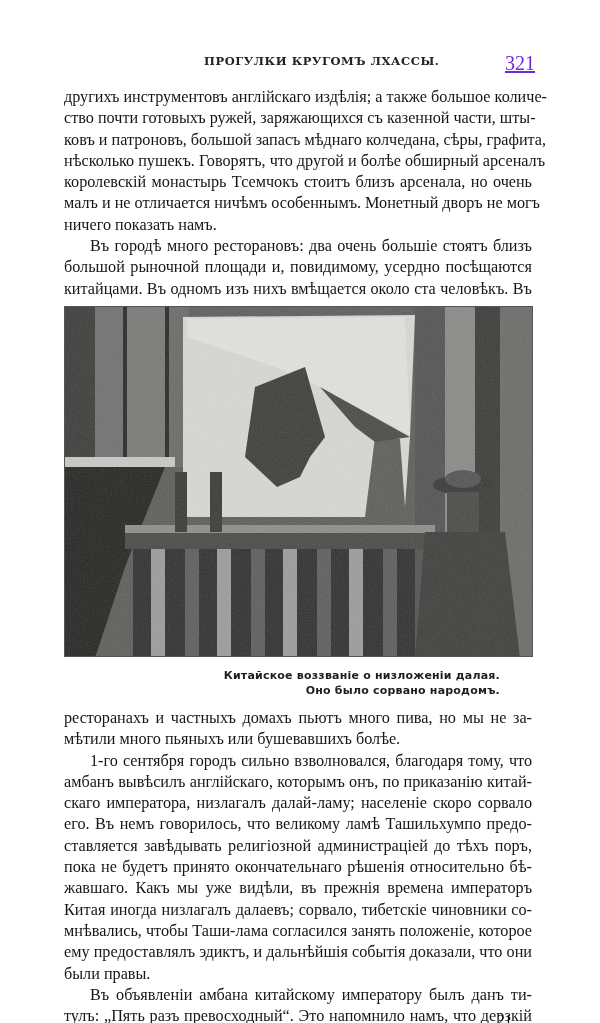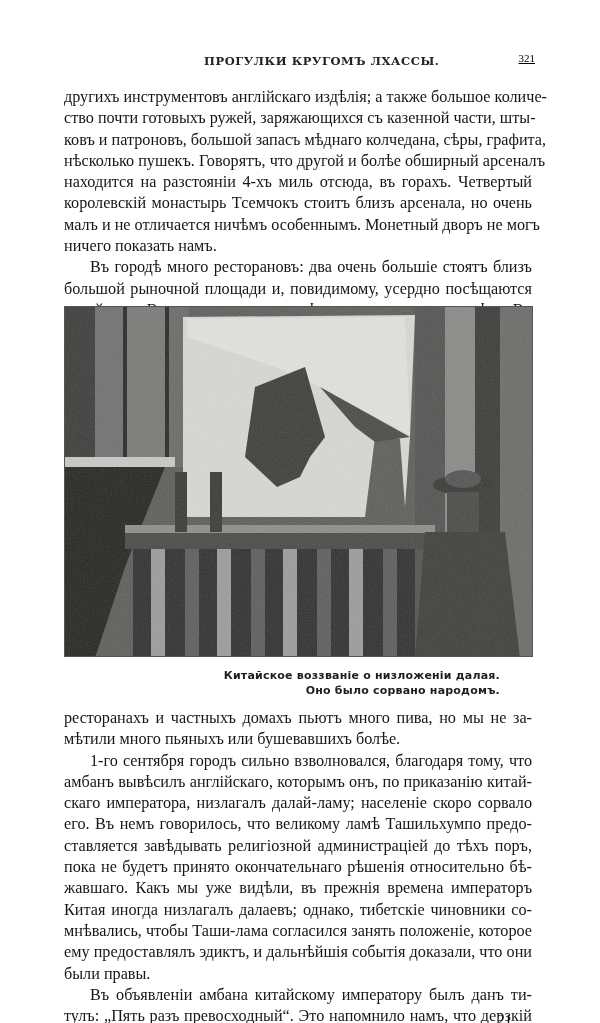--- a/index.html
+++ b/index.html
@@ -9,21 +9,21 @@
     }
     .page { position: absolute; left: 0; top: 0; width: 600px; height: 1023px; margin-top: 19px; }
     .running-head {
       position: absolute; top: 33px; left: 64px; width: 468px; height: 20px;
     }
     .running-title {
       position: absolute; left: 140px; top: 2px;
       font-family: "DejaVu Serif", serif; font-size: 11.5px; letter-spacing: 0.6px; font-weight: bold; color: #222;
     }
     .folio {
-      position: absolute; right: -3px; top: 0px; font-size: 11px; color: #000000;
+      position: absolute; right: -3px; top: 0px; font-size: 20px; color: #6d28d9;
       font-family: "Liberation Serif", serif;
       text-decoration: underline;
     }
     .block { position: absolute; left: 64px; width: 468px; }
     .line {
       display: block; height: 21.3px; line-height: 21.3px; white-space: nowrap;
       font-family: "Liberation Serif", serif; font-size: 16.2px; text-align: justify;
       text-align-last: justify; color: #161616;
     }
     .line.last { text-align-last: left; }
@@ -52,21 +52,20 @@
   <div class="running-head">
     <span class="running-title">ПРОГУЛКИ КРУГОМЪ ЛХАССЫ.</span>
     <span class="folio">321</span>
   </div>
 
   <div class="block block1">
     <span class="line">другихъ инструментовъ англійскаго издѣлія; а также большое количе-</span>
     <span class="line">ство почти готовыхъ ружей, заряжающихся съ казенной части, шты-</span>
     <span class="line">ковъ и патроновъ, большой запасъ мѣднаго колчедана, сѣры, графита,</span>
     <span class="line">нѣсколько пушекъ. Говорятъ, что другой и болѣе обширный арсеналъ</span>
-    <span class="line">находится на разстояніи 4-хъ миль отсюда, въ горахъ. Четвертый</span>
     <span class="line">королевскій монастырь Тсемчокъ стоитъ близъ арсенала, но очень</span>
     <span class="line">малъ и не отличается ничѣмъ особеннымъ. Монетный дворъ не могъ</span>
     <span class="line last">ничего показать намъ.</span>
     <span class="line indent">Въ городѣ много ресторановъ: два очень большіе стоятъ близъ</span>
     <span class="line">большой рыночной площади и, повидимому, усердно посѣщаются</span>
     <span class="line">китайцами. Въ одномъ изъ нихъ вмѣщается около ста человѣкъ. Въ</span>
   </div>
 
   <div class="figure">
     <svg width="469" height="351" viewBox="0 0 469 351">
@@ -144,21 +143,21 @@
   <div class="block block2">
     <span class="line">ресторанахъ и частныхъ домахъ пьютъ много пива, но мы не за-</span>
     <span class="line last">мѣтили много пьяныхъ или бушевавшихъ болѣе.</span>
     <span class="line indent">1-го сентября городъ сильно взволновался, благодаря тому, что</span>
     <span class="line">амбанъ вывѣсилъ англійскаго, которымъ онъ, по приказанію китай-</span>
     <span class="line">скаго императора, низлагалъ далай-ламу; населеніе скоро сорвало</span>
     <span class="line">его. Въ немъ говорилось, что великому ламѣ Ташильхумпо предо-</span>
     <span class="line">ставляется завѣдывать религіозной администраціей до тѣхъ поръ,</span>
     <span class="line">пока не будетъ принято окончательнаго рѣшенія относительно бѣ-</span>
     <span class="line">жавшаго. Какъ мы уже видѣли, въ прежнія времена императоръ</span>
-    <span class="line">Китая иногда низлагалъ далаевъ; однако, тибетскіе чиновники со-</span>
+    <span class="line">Китая иногда низлагалъ далаевъ; сорвало, тибетскіе чиновники со-</span>
     <span class="line">мнѣвались, чтобы Таши-лама согласился занять положеніе, которое</span>
     <span class="line">ему предоставлялъ эдиктъ, и дальнѣйшія событія доказали, что они</span>
     <span class="line last">были правы.</span>
     <span class="line indent">Въ объявленіи амбана китайскому императору былъ данъ ти-</span>
     <span class="line">тулъ: „Пять разъ превосходный“. Это напомнило намъ, что дерзкій</span>
   </div>
 
   <div class="signature">21</div>
 
 </div>

